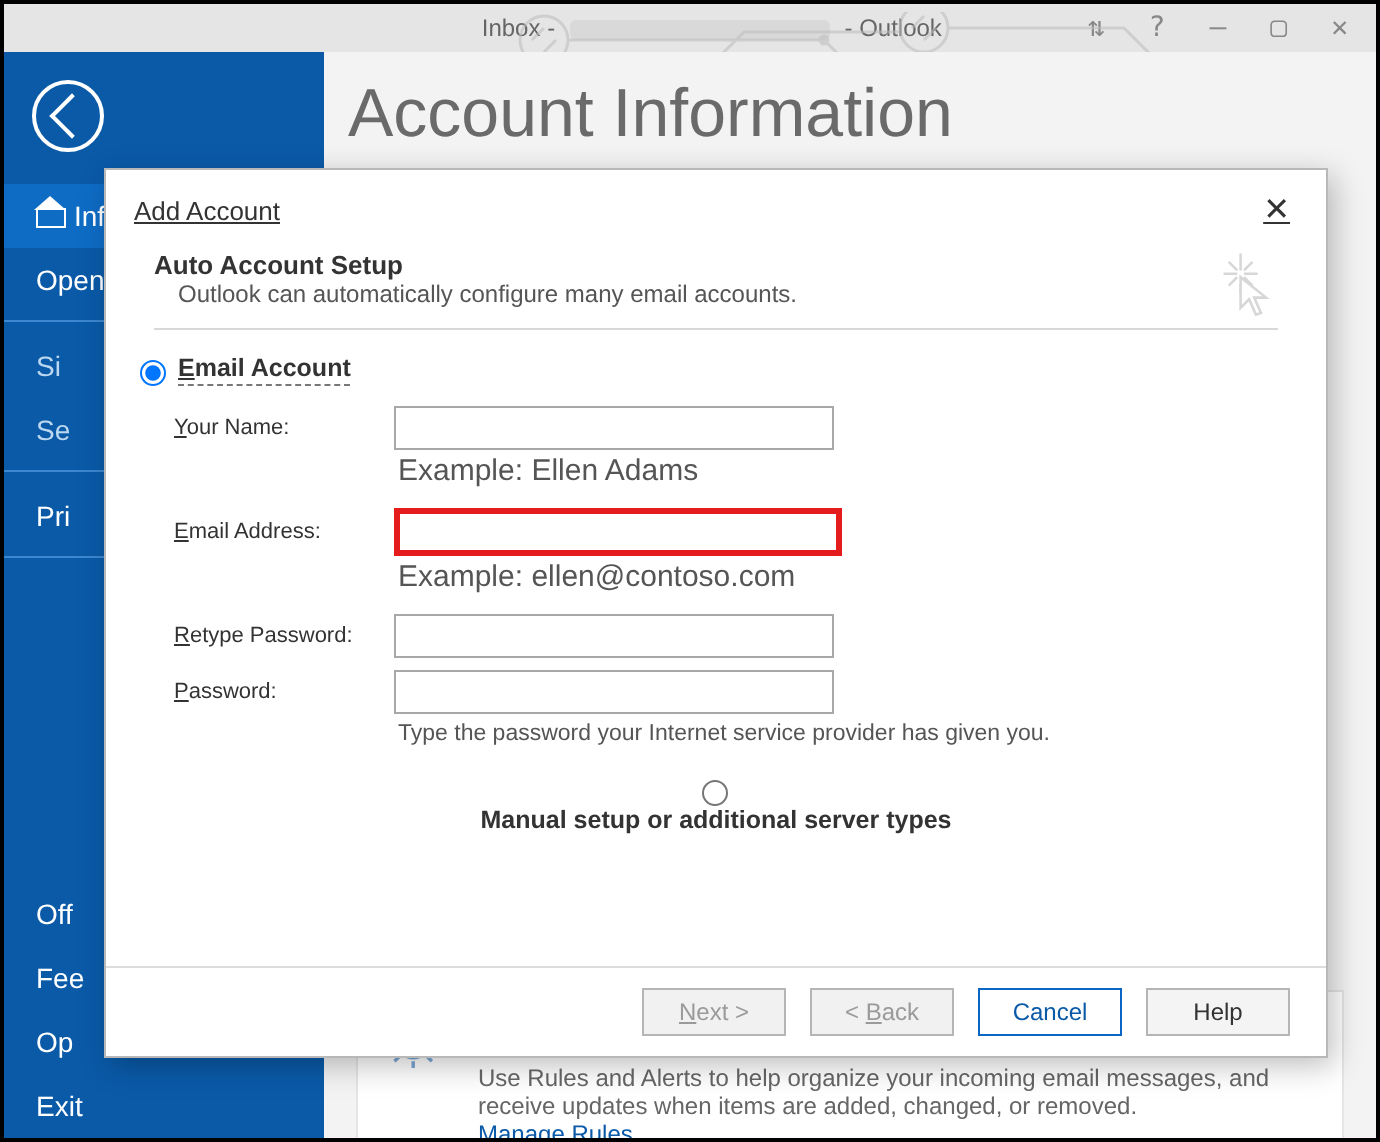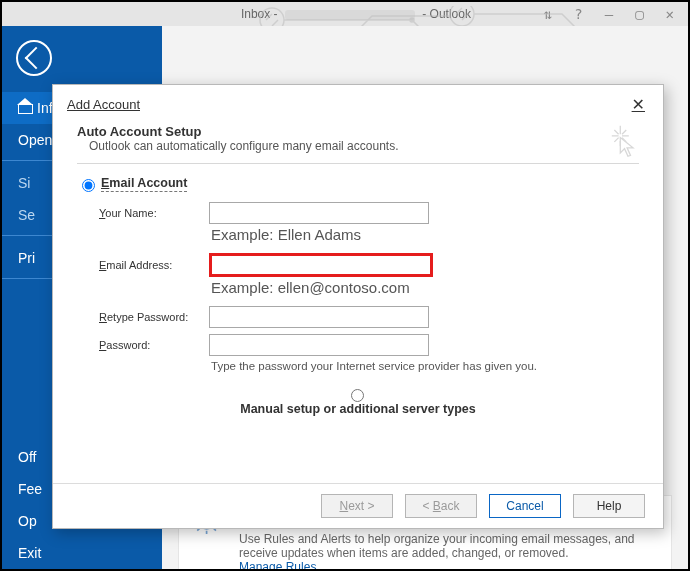--- a/index.html
+++ b/index.html
@@ -59,21 +59,21 @@
   .modal-header {
     display:flex; align-items:center; justify-content:space-between; padding:8px 12px 4px 14px; font-size:13px; color:#333;text-decoration:underline;
   }
   .close-x { font-size:16px; color:#333; cursor:pointer; padding:2px 6px;}
   .setup-block { padding:4px 24px 2px 24px; position:relative;}
   .setup-title { font-weight:700; font-size:13px;}
   .setup-sub { font-size:12px; color:#555; margin-left:12px;}
   .cursor-svg{ position:absolute; right:24px; top:4px; width:34px; height:34px; opacity:.6;}
   .thin-rule { height:1px; background:#d8d8d8; margin:10px 0 10px 0;}
 
-  .form-area { padding:0 24px; flex:1; overflow:auto;}
+  .form-area { padding:0 12px; flex:1; overflow:auto;}
   .radio-row { display:flex; align-items:center; margin-bottom:10px;}
   .radio-row input[type=radio]{ margin-right:6px;}
   .radio-label{ font-weight:600; font-size:12.5px; border-bottom:1px dashed #777; padding-bottom:1px;}
   .radio-label .ul { text-decoration:underline;}
 
   .field-row { display:flex; align-items:center; margin:6px 0 0 22px;}
   .field-row label{ width:110px; font-size:11px; color:#333;}
   .field-row label .ul{text-decoration:underline;}
   .field-row input[type=text], .field-row input[type=password]{
     width:210px; height:20px; border:1px solid #a8a8a8; padding:0 4px; font-size:12px; background:#fff;
@@ -141,20 +141,21 @@
     <div class="rail-item">Pri</div>
     <div class="rail-divider"></div>
     <div class="rail-section-gap"></div>
     <div class="rail-item">Off</div>
     <div class="rail-item">Fee</div>
     <div class="rail-item">Op</div>
     <div class="rail-item">Exit</div>
   </div>
 
   <div class="content">
+    <h1>Account Information</h1>
 
     <div class="rules-card">
       <svg class="gear" viewBox="0 0 40 40">
         <g stroke="#7aa7d6" stroke-width="2" fill="none">
           <circle cx="16" cy="18" r="9"></circle>
           <circle cx="16" cy="18" r="3"></circle>
           <path d="M16 7v-4M16 33v-4M5 18h-4M31 18h-4M8 10l-3-3M24 26l3 3M8 26l-3 3M24 10l3-3"></path>
           <path d="M28 12c6 0 6 10 0 10"></path>
           <path d="M30 10l3 3-6 6" stroke="#e7b84d"></path>
         </g>

